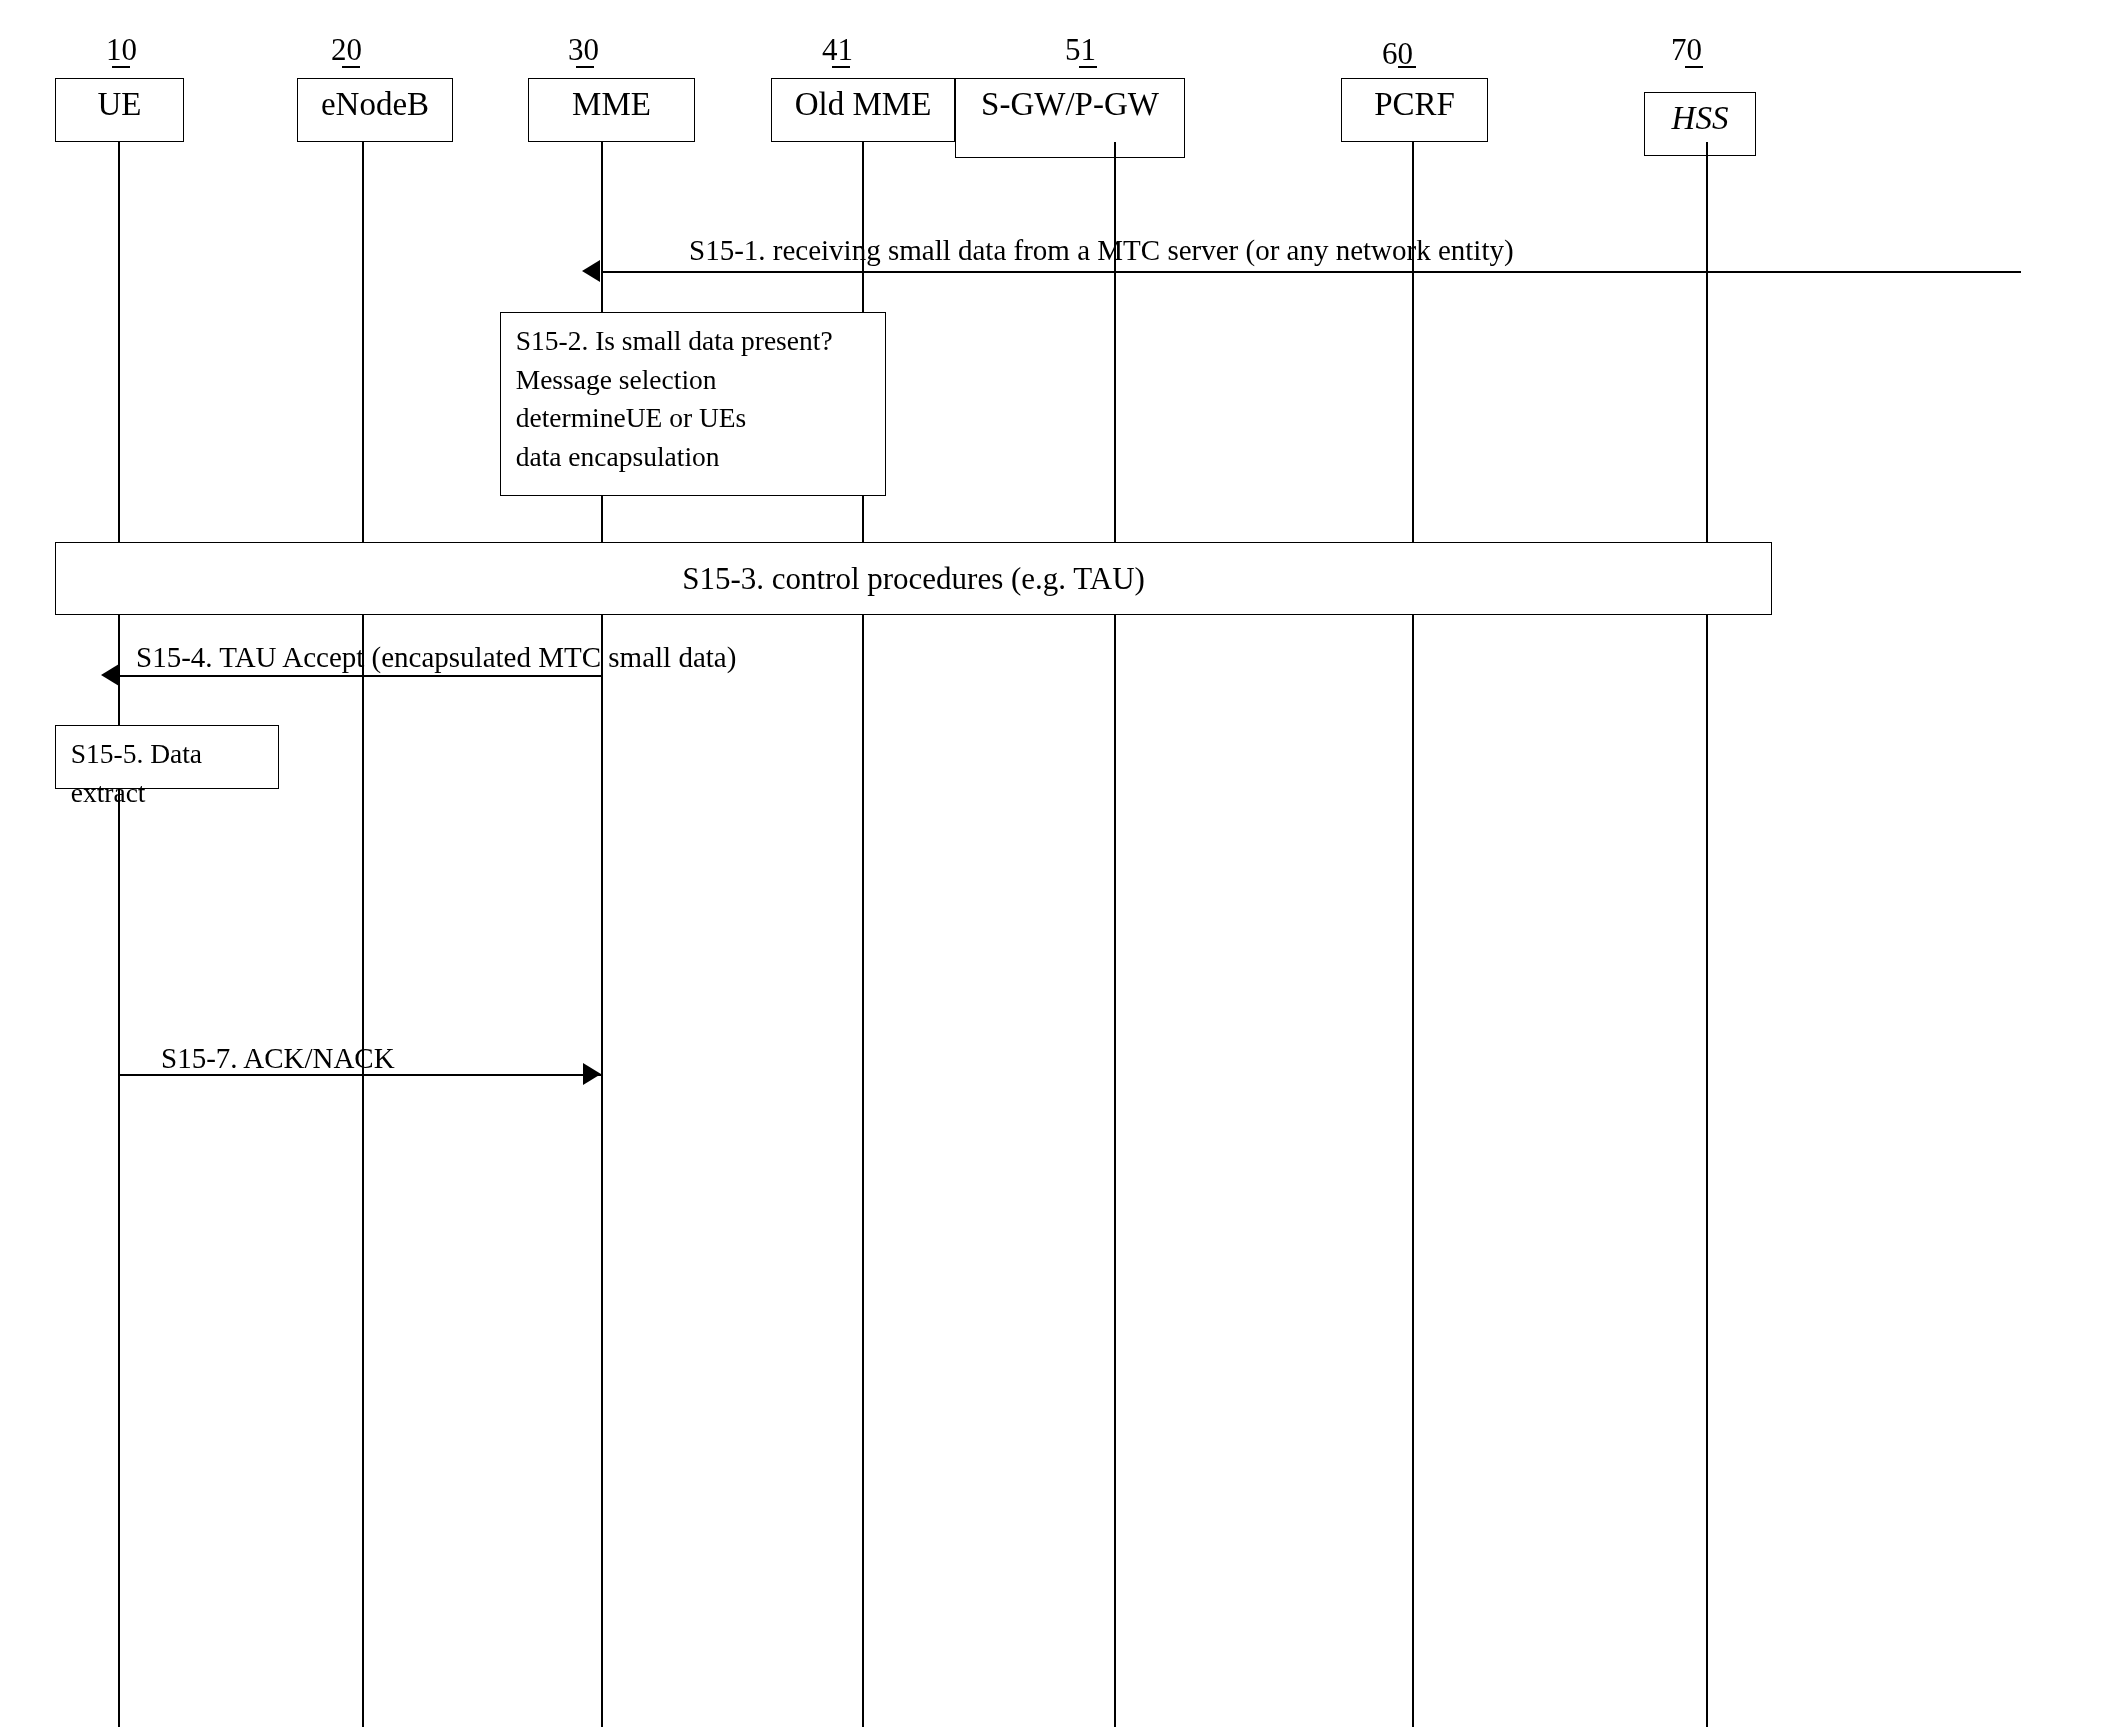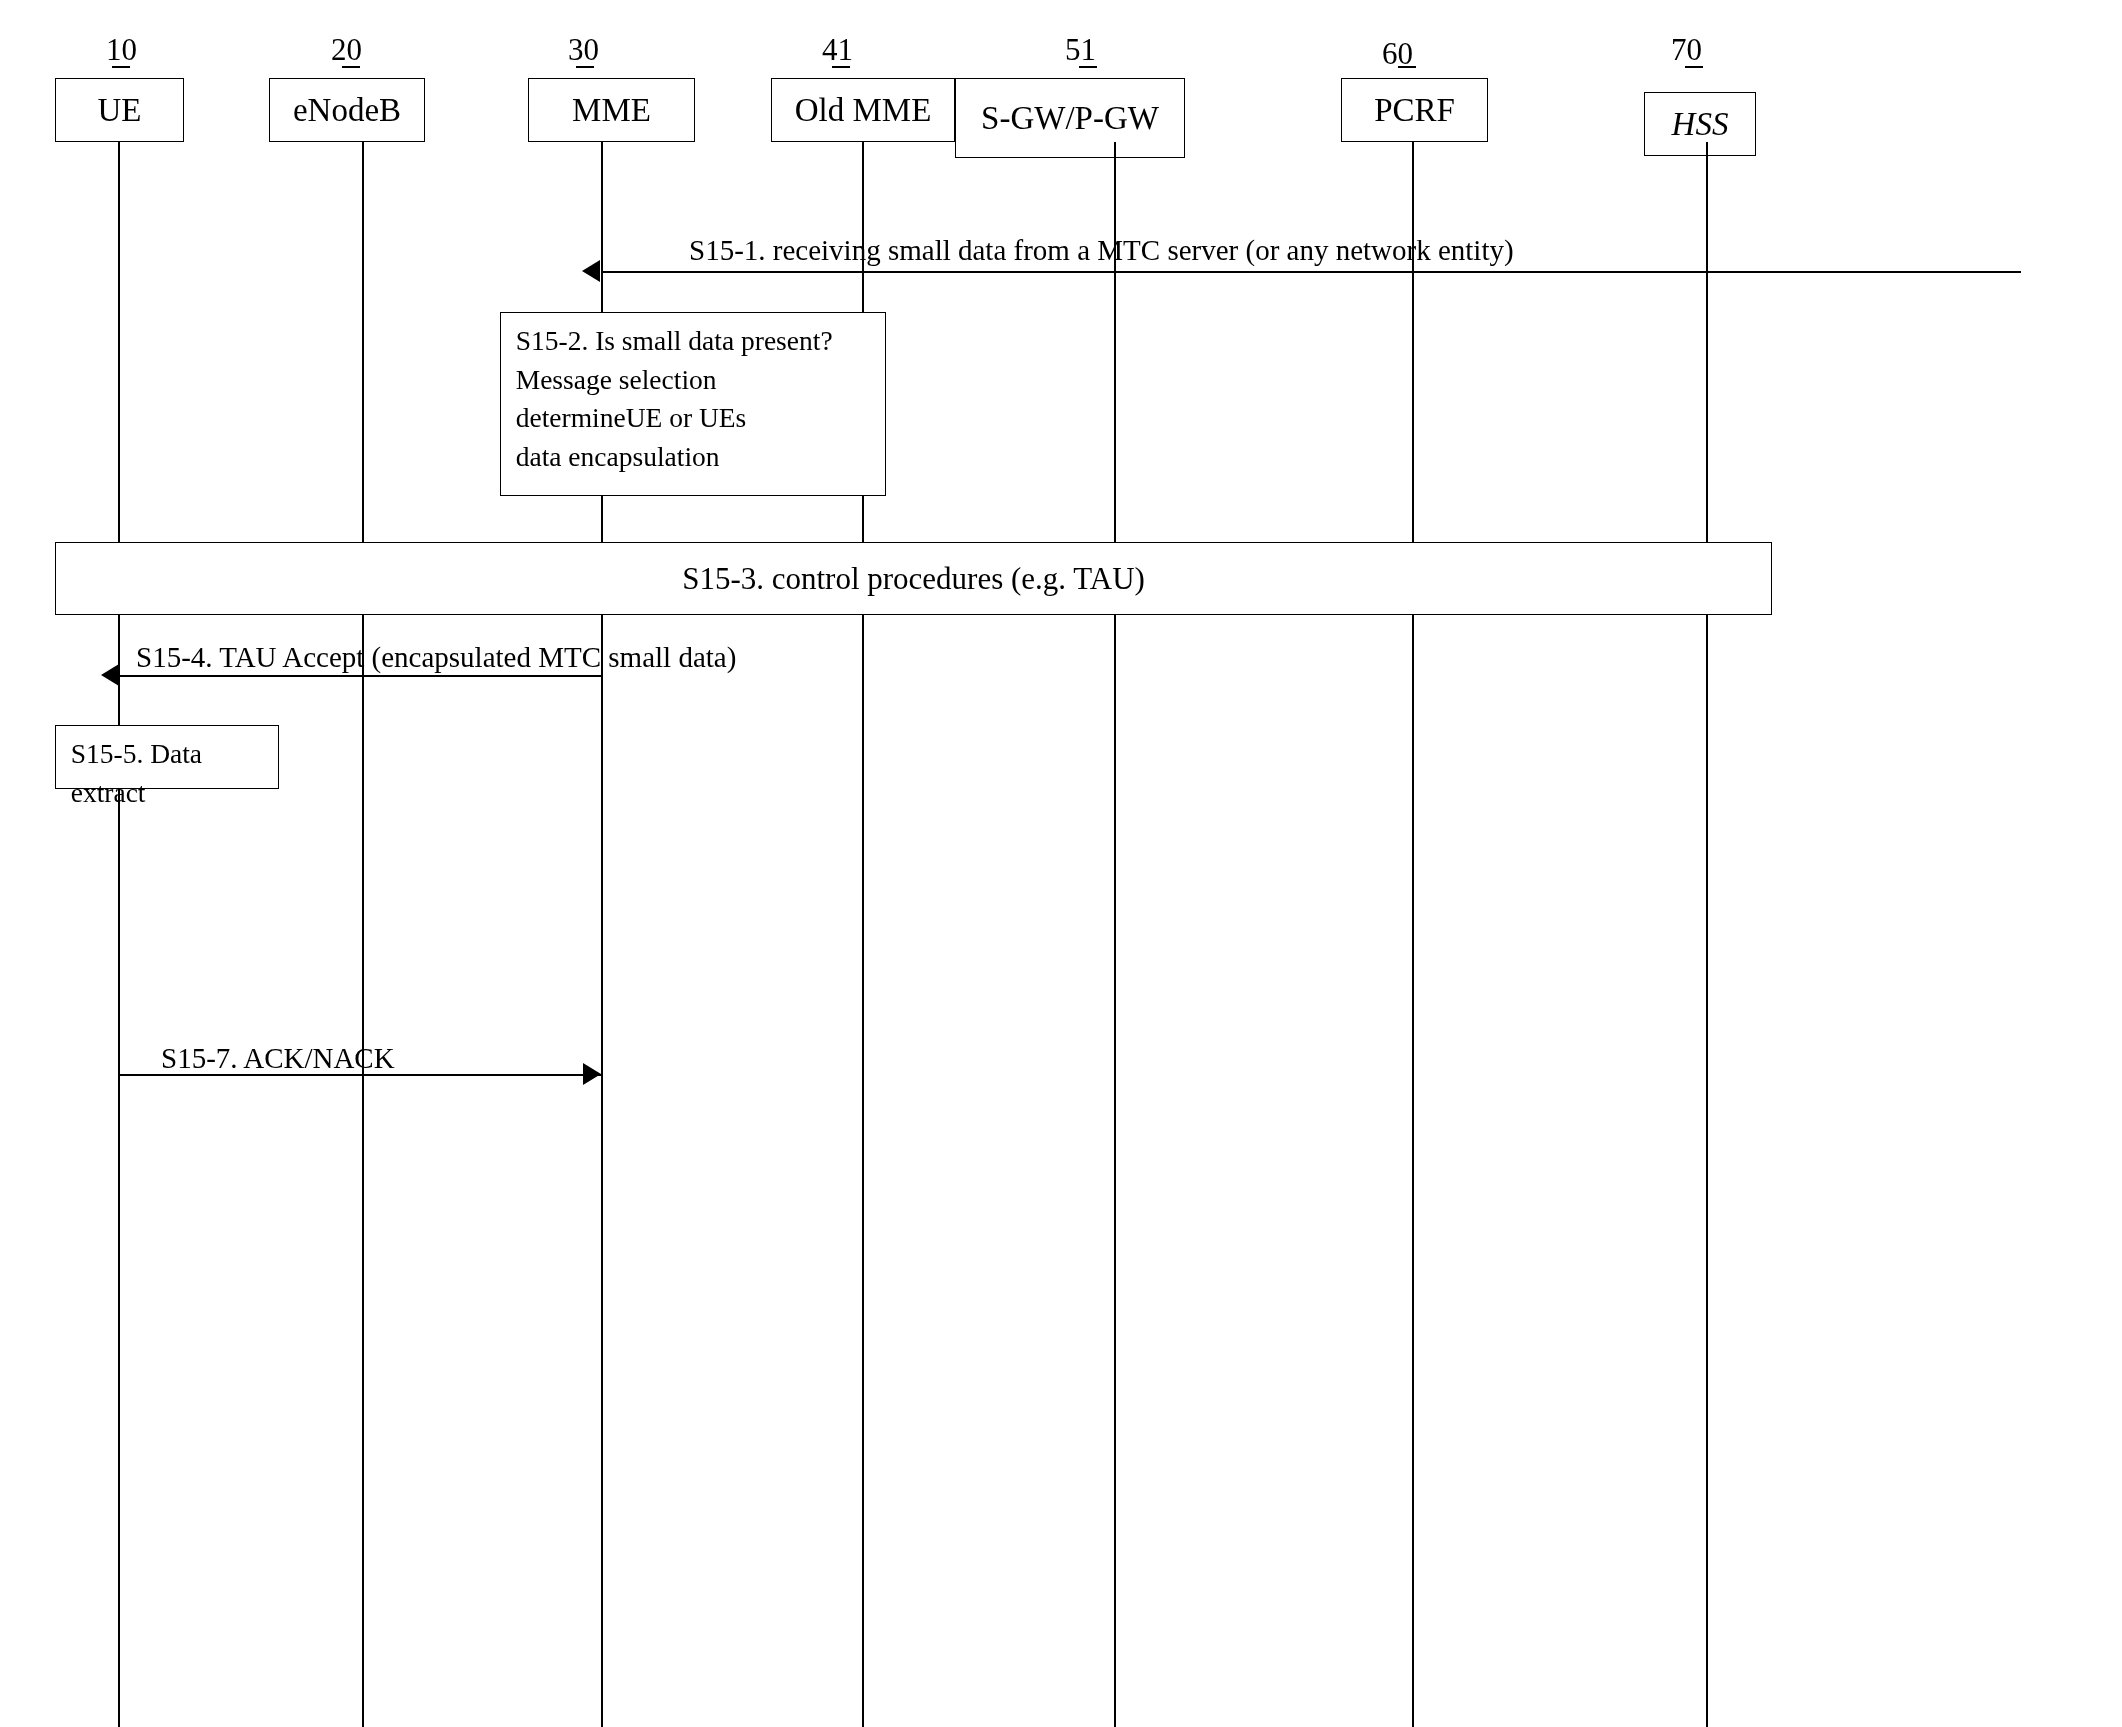--- a/index.html
+++ b/index.html
@@ -19,21 +19,21 @@
     }
 
     
     .entity-box {
       position: absolute;
       border: 1.8px solid #000;
       background: #fff;
       text-align: center;
       font-size: 33px;
       display: flex;
-      align-items: center;
+      align-items: flex-start;
       justify-content: center;
       padding: 7.3px 11px;
     }
 
     
     .lifeline {
       position: absolute;
       width: 1.8px;
       background: #000;
       top: 0;
@@ -126,21 +126,21 @@
   <div class="tick" style="left:342px; top:66px;"></div>
   <div class="tick" style="left:576px; top:66px;"></div>
   <div class="tick" style="left:832px; top:66px;"></div>
   <div class="tick" style="left:1079px; top:66px;"></div>
   <div class="tick" style="left:1398px; top:66px;"></div>
   <div class="tick" style="left:1685px; top:66px;"></div>
 
   <div class="entity-box" style="left:55px; top:78px; width:129px; height:64px;">
     <span>UE</span>
   </div>
-  <div class="entity-box" style="left:269px; top:78px; width:156px; height:64px;">
+  <div class="entity-box" style="left:297px; top:78px; width:156px; height:64px;">
     <span>eNodeB</span>
   </div>
   <div class="entity-box" style="left:528px; top:78px; width:167px; height:64px;">
     <span>MME</span>
   </div>
   <div class="entity-box" style="left:771px; top:78px; width:184px; height:64px;">
     <span>Old MME</span>
   </div>
   <div class="entity-box" style="left:955px; top:78px; width:230px; height:80px;">
     <span>S-GW/P-GW</span>

